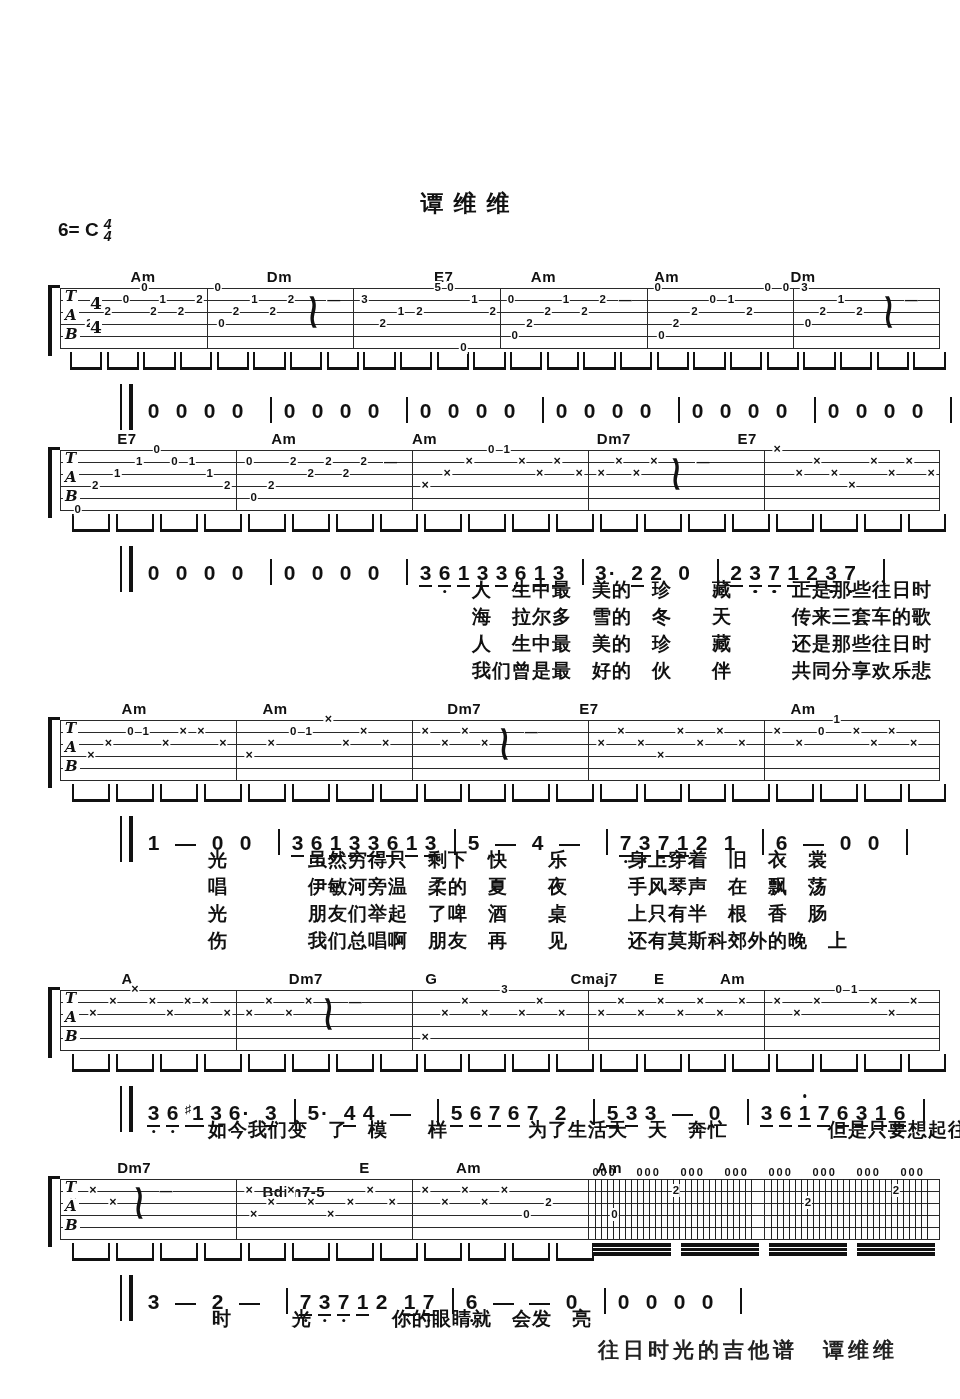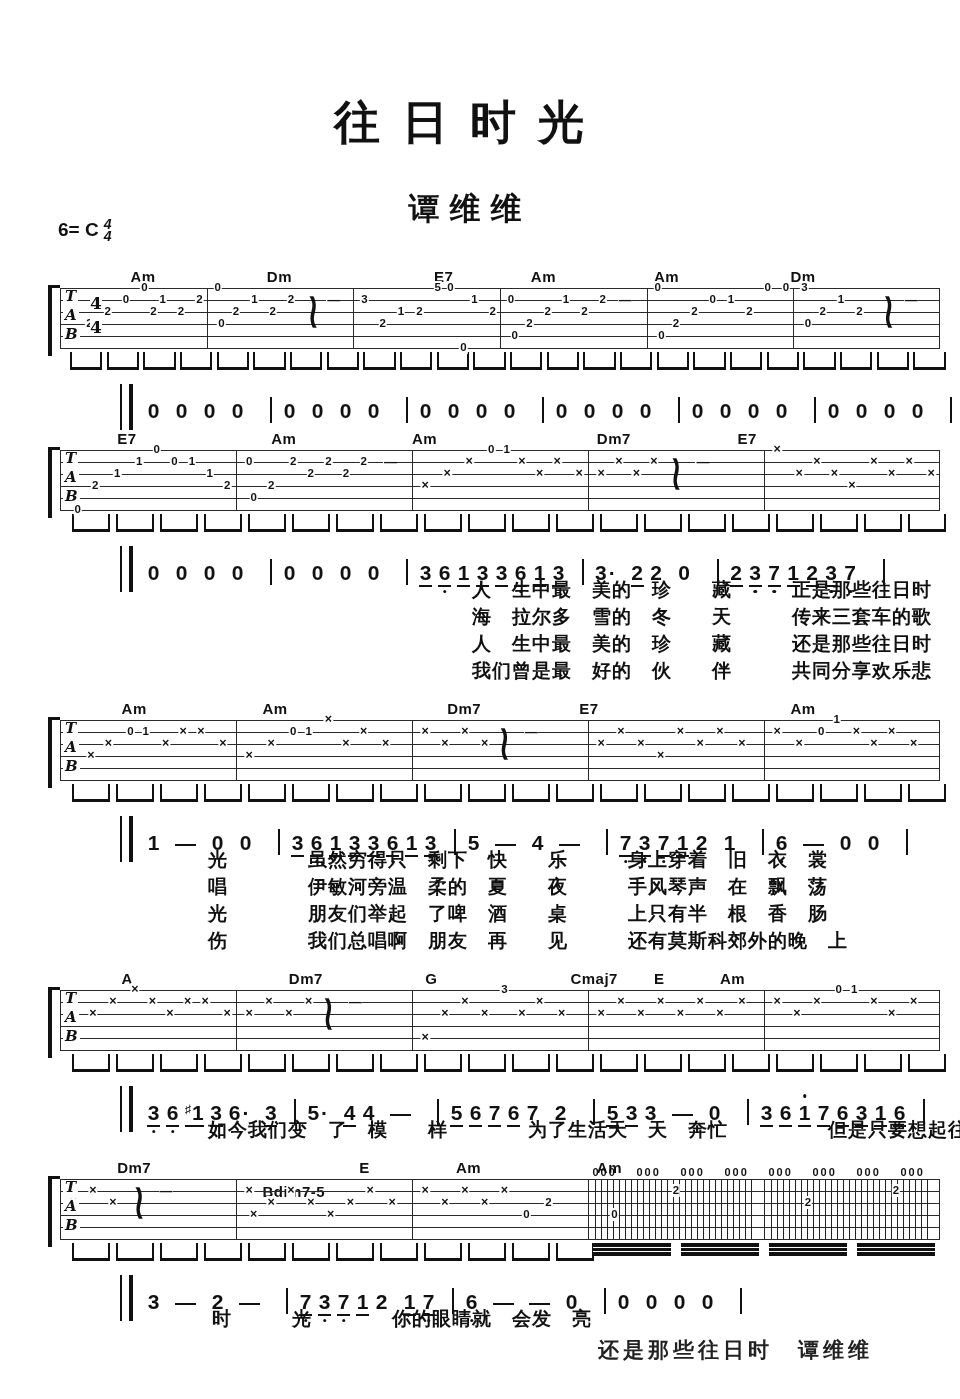--- a/index.html
+++ b/index.html
@@ -12,21 +12,21 @@
   .badge{width:54px;height:54px;border-radius:50%;border:7px solid #111;position:relative;background:#fff;}
   .badge span{position:absolute;top:-6px;left:50%;transform:translateX(-50%);background:#111;color:#fff;
       font-size:9px;font-weight:bold;letter-spacing:2px;padding:1px 5px;border-radius:6px;}
   .brand{border-top:3px solid #111;border-bottom:3px solid #111;font-weight:bold;font-style:italic;
       font-size:22px;letter-spacing:1px;padding:1px 2px;margin-top:-12px;background:#fff;position:relative;}
   .url{font-weight:bold;font-style:italic;font-size:13.5px;margin-top:1px;}
   .guitarist{margin-left:-4px;margin-top:-12px;}
   .title{position:absolute;left:250px;top:92px;width:440px;text-align:center;font-family:"DejaVu Serif",serif;
       font-weight:bold;font-size:46px;letter-spacing:22px;}
   .artist{position:absolute;left:250px;top:188px;width:440px;text-align:center;font-family:"DejaVu Serif",serif;
-      font-weight:bold;font-size:31px;letter-spacing:10px;}
+      font-weight:bold;font-size:23px;letter-spacing:10px;}
   .credits{position:absolute;left:752px;top:180px;width:196px;font-weight:bold;font-size:17px;line-height:24px;}
   .credit-row{display:flex;}
   .credit-role{flex:0 0 58px;}
   .credit-name{flex:1;display:flex;justify-content:space-between;}
   .keyline{position:absolute;left:58px;top:218px;display:flex;align-items:center;gap:5px;
       font-weight:bold;font-size:19px;}
   .ts{display:flex;flex-direction:column;font-size:14px;line-height:12px;font-weight:bold;text-align:center;}
   
   #score{position:relative;padding-left:60px;width:880px;}
   .sys{position:relative;height:106px;margin-top:16px;}
@@ -70,21 +70,20 @@
   .lyr{font-weight:bold;font-size:19px;line-height:27px;letter-spacing:1px;white-space:pre;}
   .footer{position:absolute;left:598px;top:1336px;font-family:"DejaVu Serif",serif;
       font-size:21px;font-weight:bold;letter-spacing:4px;color:#222;}
 </style>
 </head>
 <body>
 
 <div class="sheet">
 
   <div class="header">
-    <div class="title">往日时光</div>
     <div class="artist">谭维维</div>
     <div class="keyline">
       <span>6= C</span>
       <span class="ts">
         <i>4</i>
         <i>4</i>
       </span>
     </div>
   </div>
 
@@ -567,14 +566,14 @@
           <i style="top: 4px;"></i>
           <i style="top: 8px;"></i>
         </div>
       </div>
       <div class="jblock">
         <div class="jrow"><span class="jbrace"></span><span class="jt">3</span><span class="jt">—</span><span class="jt">2</span><span class="jt">—</span><span class="jb"></span><span class="jt u">7<span class="db"></span></span><span class="jt u">3<span class="db"></span></span><span class="jt u">7<span class="db"></span></span><span class="jt u">1</span><span class="jt">2</span><span class="jt u">1</span><span class="jt u">7<span class="db"></span></span><span class="jb"></span><span class="jt">6<span class="db"></span></span><span class="jt">—</span><span class="jt">—</span><span class="jt">0</span><span class="jb"></span><span class="jt">0</span><span class="jt">0</span><span class="jt">0</span><span class="jt">0</span><span class="jb"></span></div>
         <div class="lyr" style="margin-left: 92px;">时　　　光　　　　你的眼睛就　会发　亮</div>
       </div>
     </div>
 
-  <div class="footer">还是那些往日时　谭维维</div>
+  <div class="footer">往日时光的吉他谱　谭维维</div>
 </div>
 
 </body></html>

